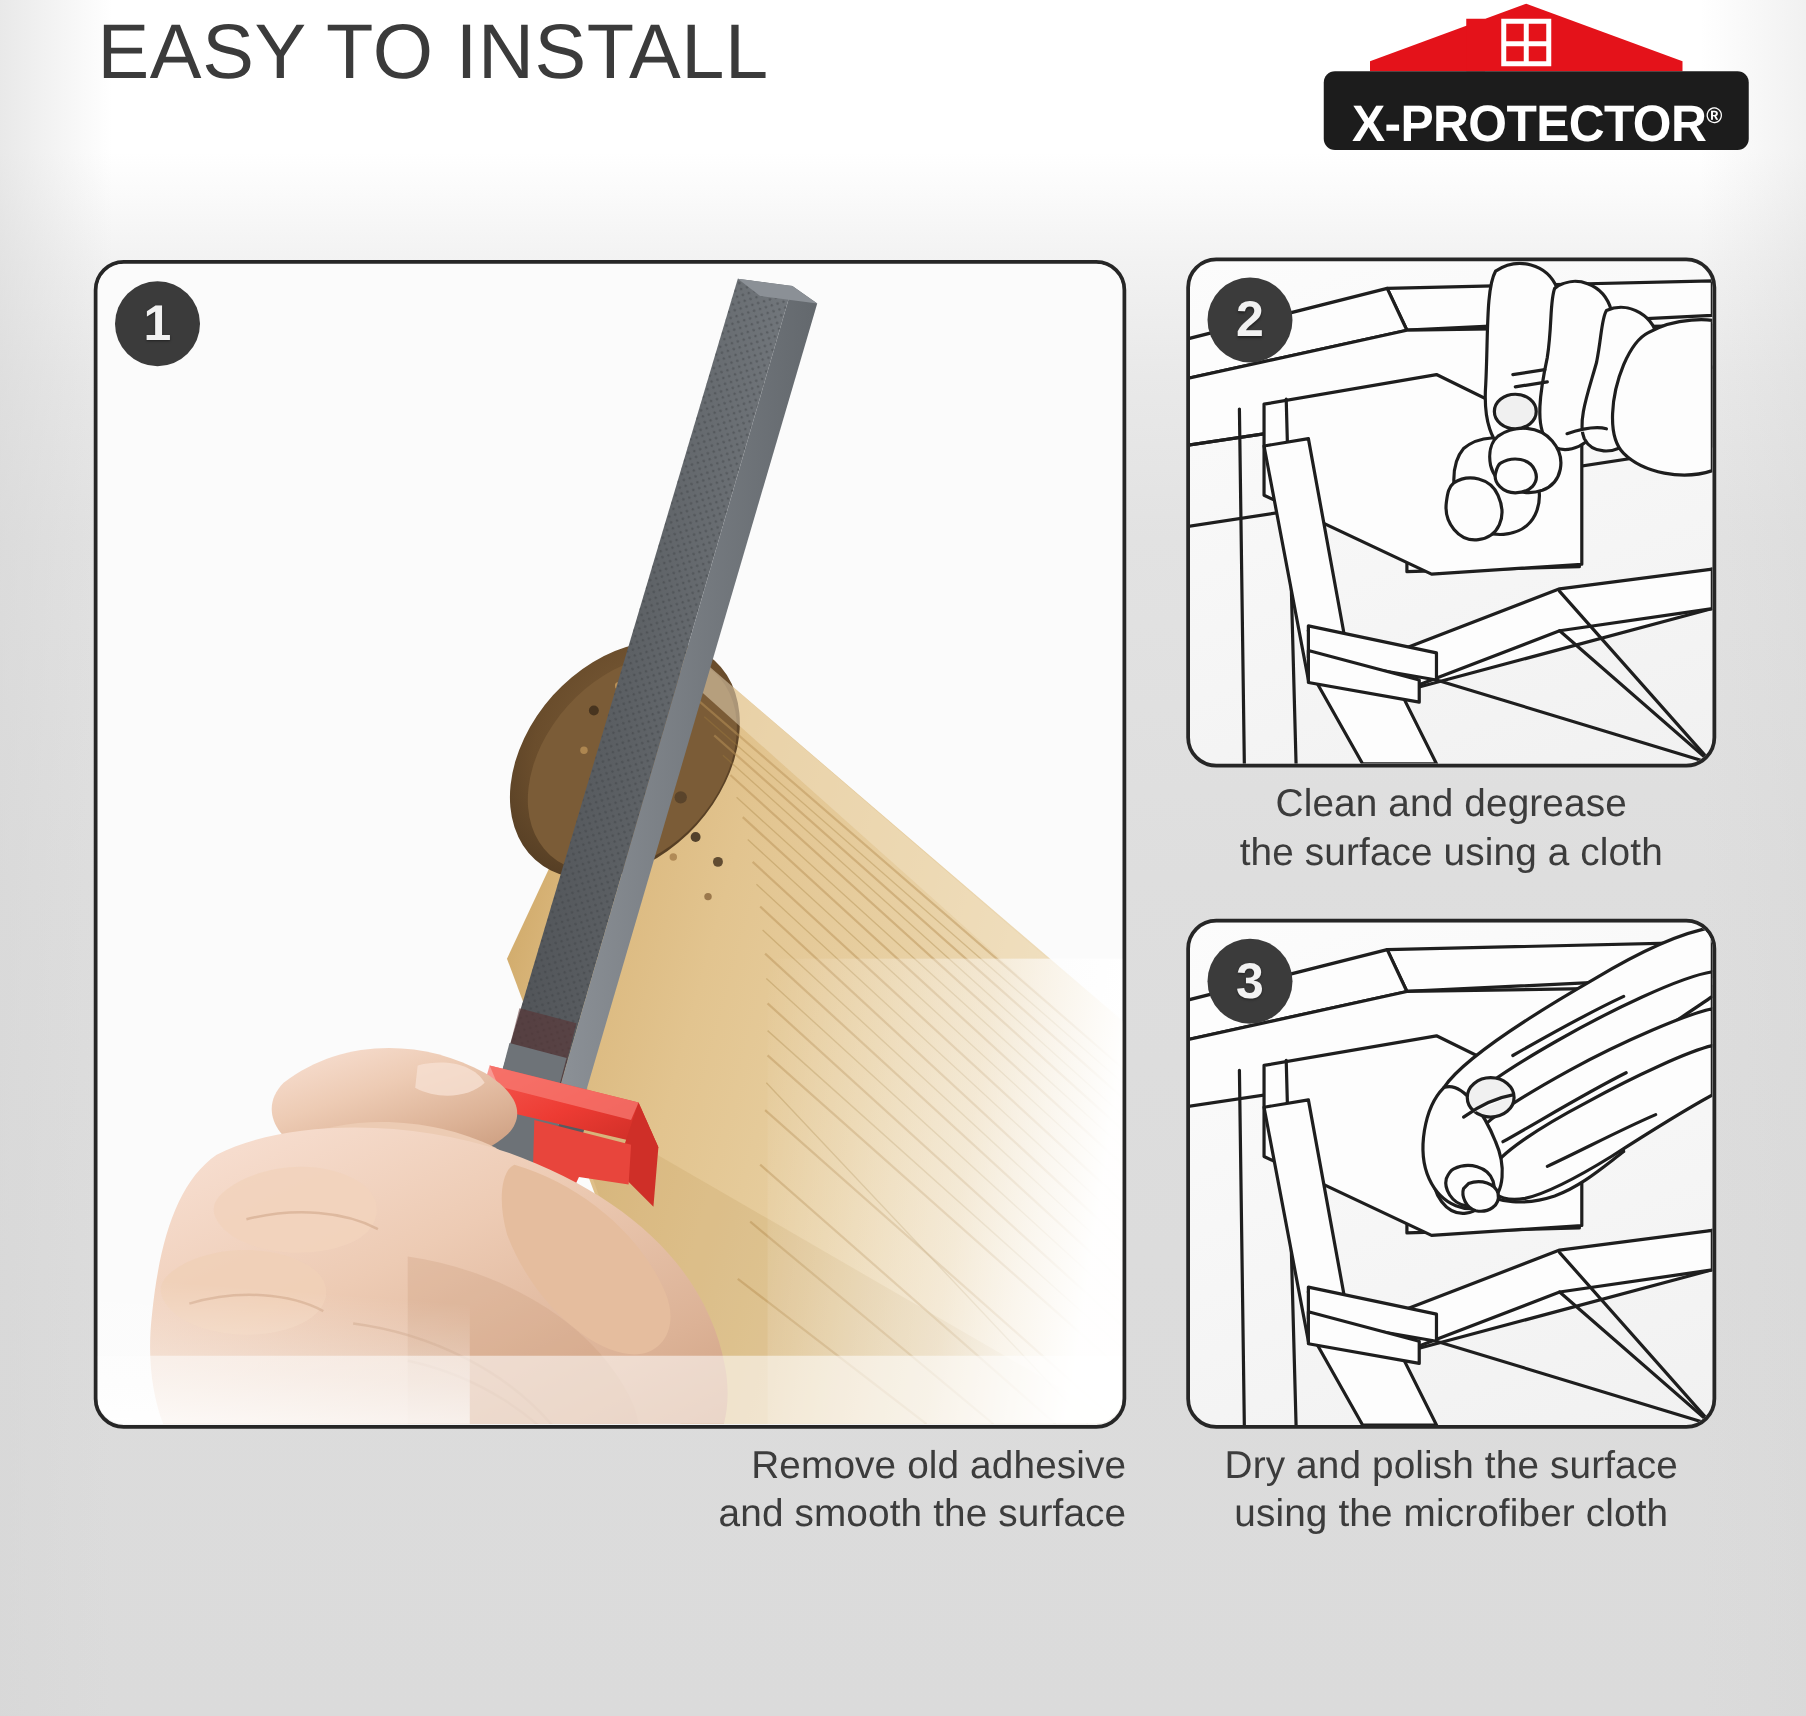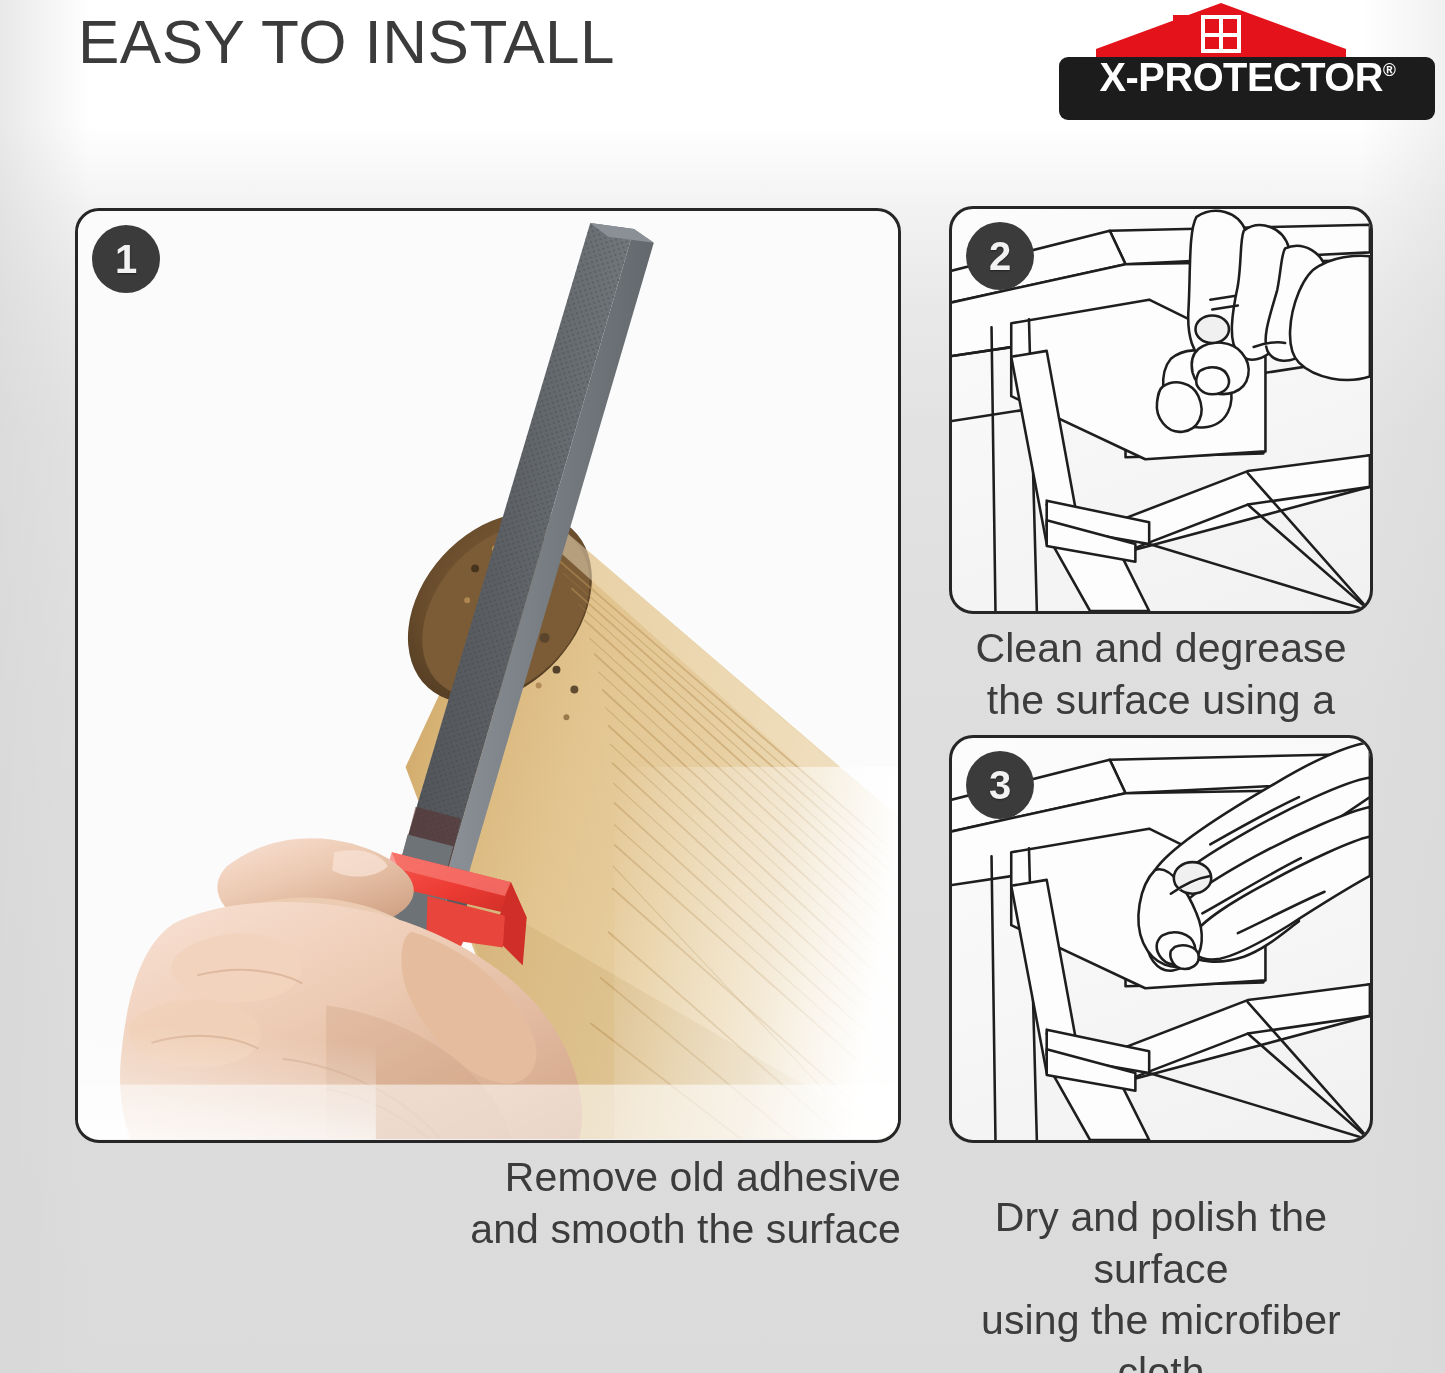--- a/index.html
+++ b/index.html
@@ -56,24 +56,24 @@
     position:absolute;
     left:1059px; top:2px;
     width:322px; height:120px;
   }
   #logo-roof {
     position:absolute; left:36px; top:0px;
     width:252px; height:56px;
   }
   #logo-bar {
     position:absolute; left:0px; top:55px;
-    width:376px; height:63px;
+    width:340px; height:63px;
     background:#1c1c1c;
     border-radius:9px;
-    display:flex; align-items:flex-start; justify-content:center;
+    display:flex; align-items:flex-end; justify-content:center;
   }
   #logo-text {
     color:#ffffff;
     font-size:41px;
     font-weight:bold;
     letter-spacing:-0.5px;
     font-family:"Liberation Sans", sans-serif;
     line-height:1;
     position:relative;
     transform:scaleX(0.97);
@@ -106,28 +106,28 @@
   }
   #badge-1 { left:92px;  top:225px; }
   #badge-2 { left:966px; top:222px; }
   #badge-3 { left:966px; top:751px; }
 
   
   .caption {
     position:absolute;
     text-align:center;
     color:#3c3c3c;
-    font-size:41px;
+    font-size:31px;
     line-height:1.26;
     font-family:"Liberation Sans", sans-serif;
     letter-spacing:0.1px;
   }
   #cap-1 { left:75px;  top:1152px; width:826px;text-align:right; }
   #cap-2 { left:949px; top:623px;  width:424px; }
-  #cap-3 { left:949px; top:1192px; width:424px; }
+  #cap-3 { left:949px; top:1152px; width:424px; }
   .caption .l2 { display:block; }
 
   
   #photo1 { position:absolute; inset:0; }
 
   
   .lineart { position:absolute; left:0; top:0; width:100%; height:100%; }
   .lineart path, .lineart polygon, .lineart line, .lineart ellipse, .lineart polyline {
     fill:#fdfdfd; stroke:#1e1e1e; stroke-width:2.6;
     stroke-linejoin:round; stroke-linecap:round;

